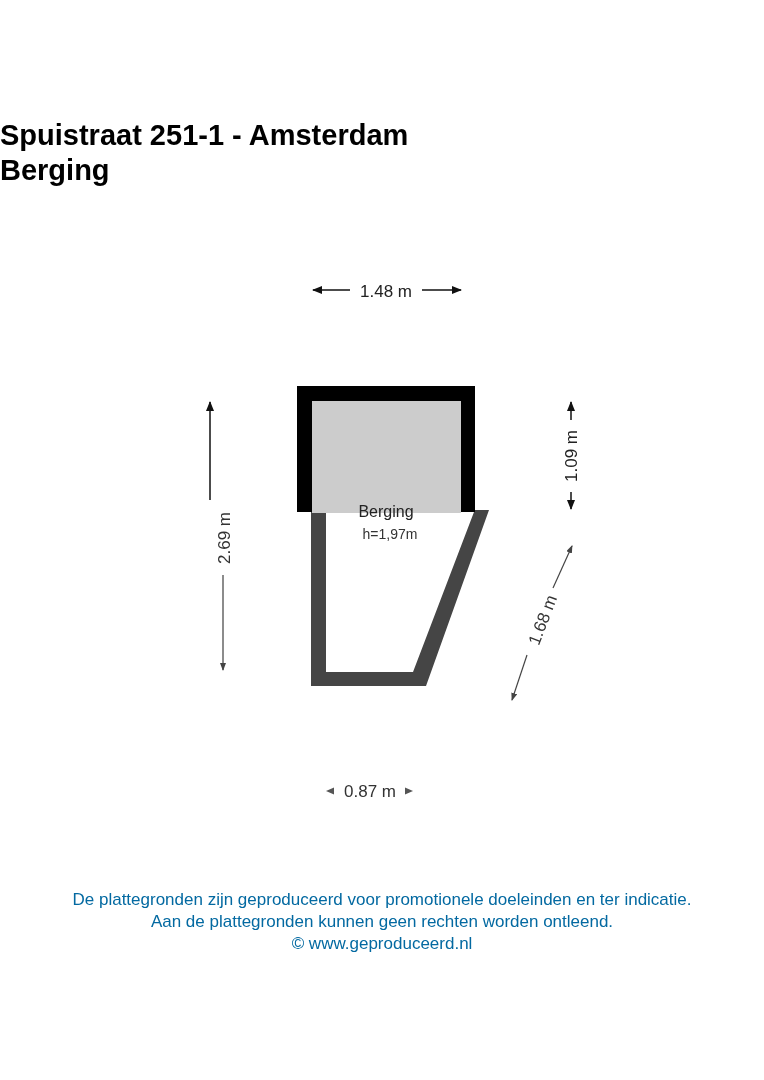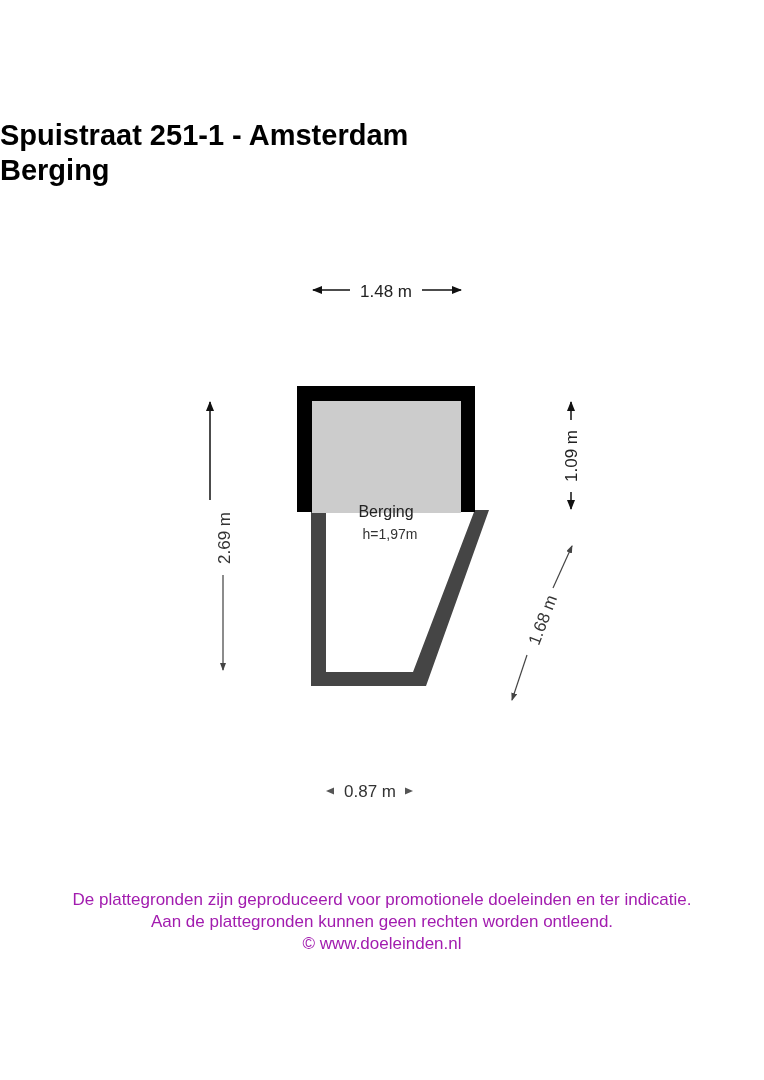--- a/index.html
+++ b/index.html
@@ -8,21 +8,21 @@
     .title { position: absolute; left: 0; width: 764px; 
              font-weight: bold; font-size: 29px; line-height: 34px; }
     #t1 { top: 118px; }
     #t2 { top: 153px; }
     svg.plan { position: absolute; left: 0; top: 0; }
     .dim { font-family: "Liberation Sans", sans-serif; font-size: 17px; fill: #222; }
     .dim-light { font-family: "Liberation Sans", sans-serif; font-size: 17px; fill: #333; }
     .room-label { font-family: "Liberation Sans", sans-serif; font-size: 16px; fill: #222; }
     .room-h { font-family: "Liberation Sans", sans-serif; font-size: 14px; fill: #333; }
     .footer { position: absolute; left: 0; width: 764px; text-align: center;
-              font-size: 17px; line-height: 22px; color: #a21caf; }
+              font-size: 17px; line-height: 22px; color: #0369a1; }
     #f1 { top: 889px; }
     #f2 { top: 911px; text-align: center; }
     #f3 { top: 933px; }
   </style>
 </head>
 <body>
 
 <div id="t1" class="title">Spuistraat 251-1 - Amsterdam</div>
 <div id="t2" class="title">Berging</div>
 
@@ -75,13 +75,13 @@
 
   <g>
     <path d="M326,791 L334,787.5 L334,794.5 z" fill="#555"></path>
     <path d="M413,791 L405,787.5 L405,794.5 z" fill="#555"></path>
     <text class="dim-light" x="370" y="797" text-anchor="middle">0.87 m</text>
   </g>
 </svg>
 
 <div id="f1" class="footer">De plattegronden zijn geproduceerd voor promotionele doeleinden en ter indicatie.</div>
 <div id="f2" class="footer">Aan de plattegronden kunnen geen rechten worden ontleend.</div>
-<div id="f3" class="footer">© www.doeleinden.nl</div>
+<div id="f3" class="footer">© www.geproduceerd.nl</div>
 
 </body></html>

